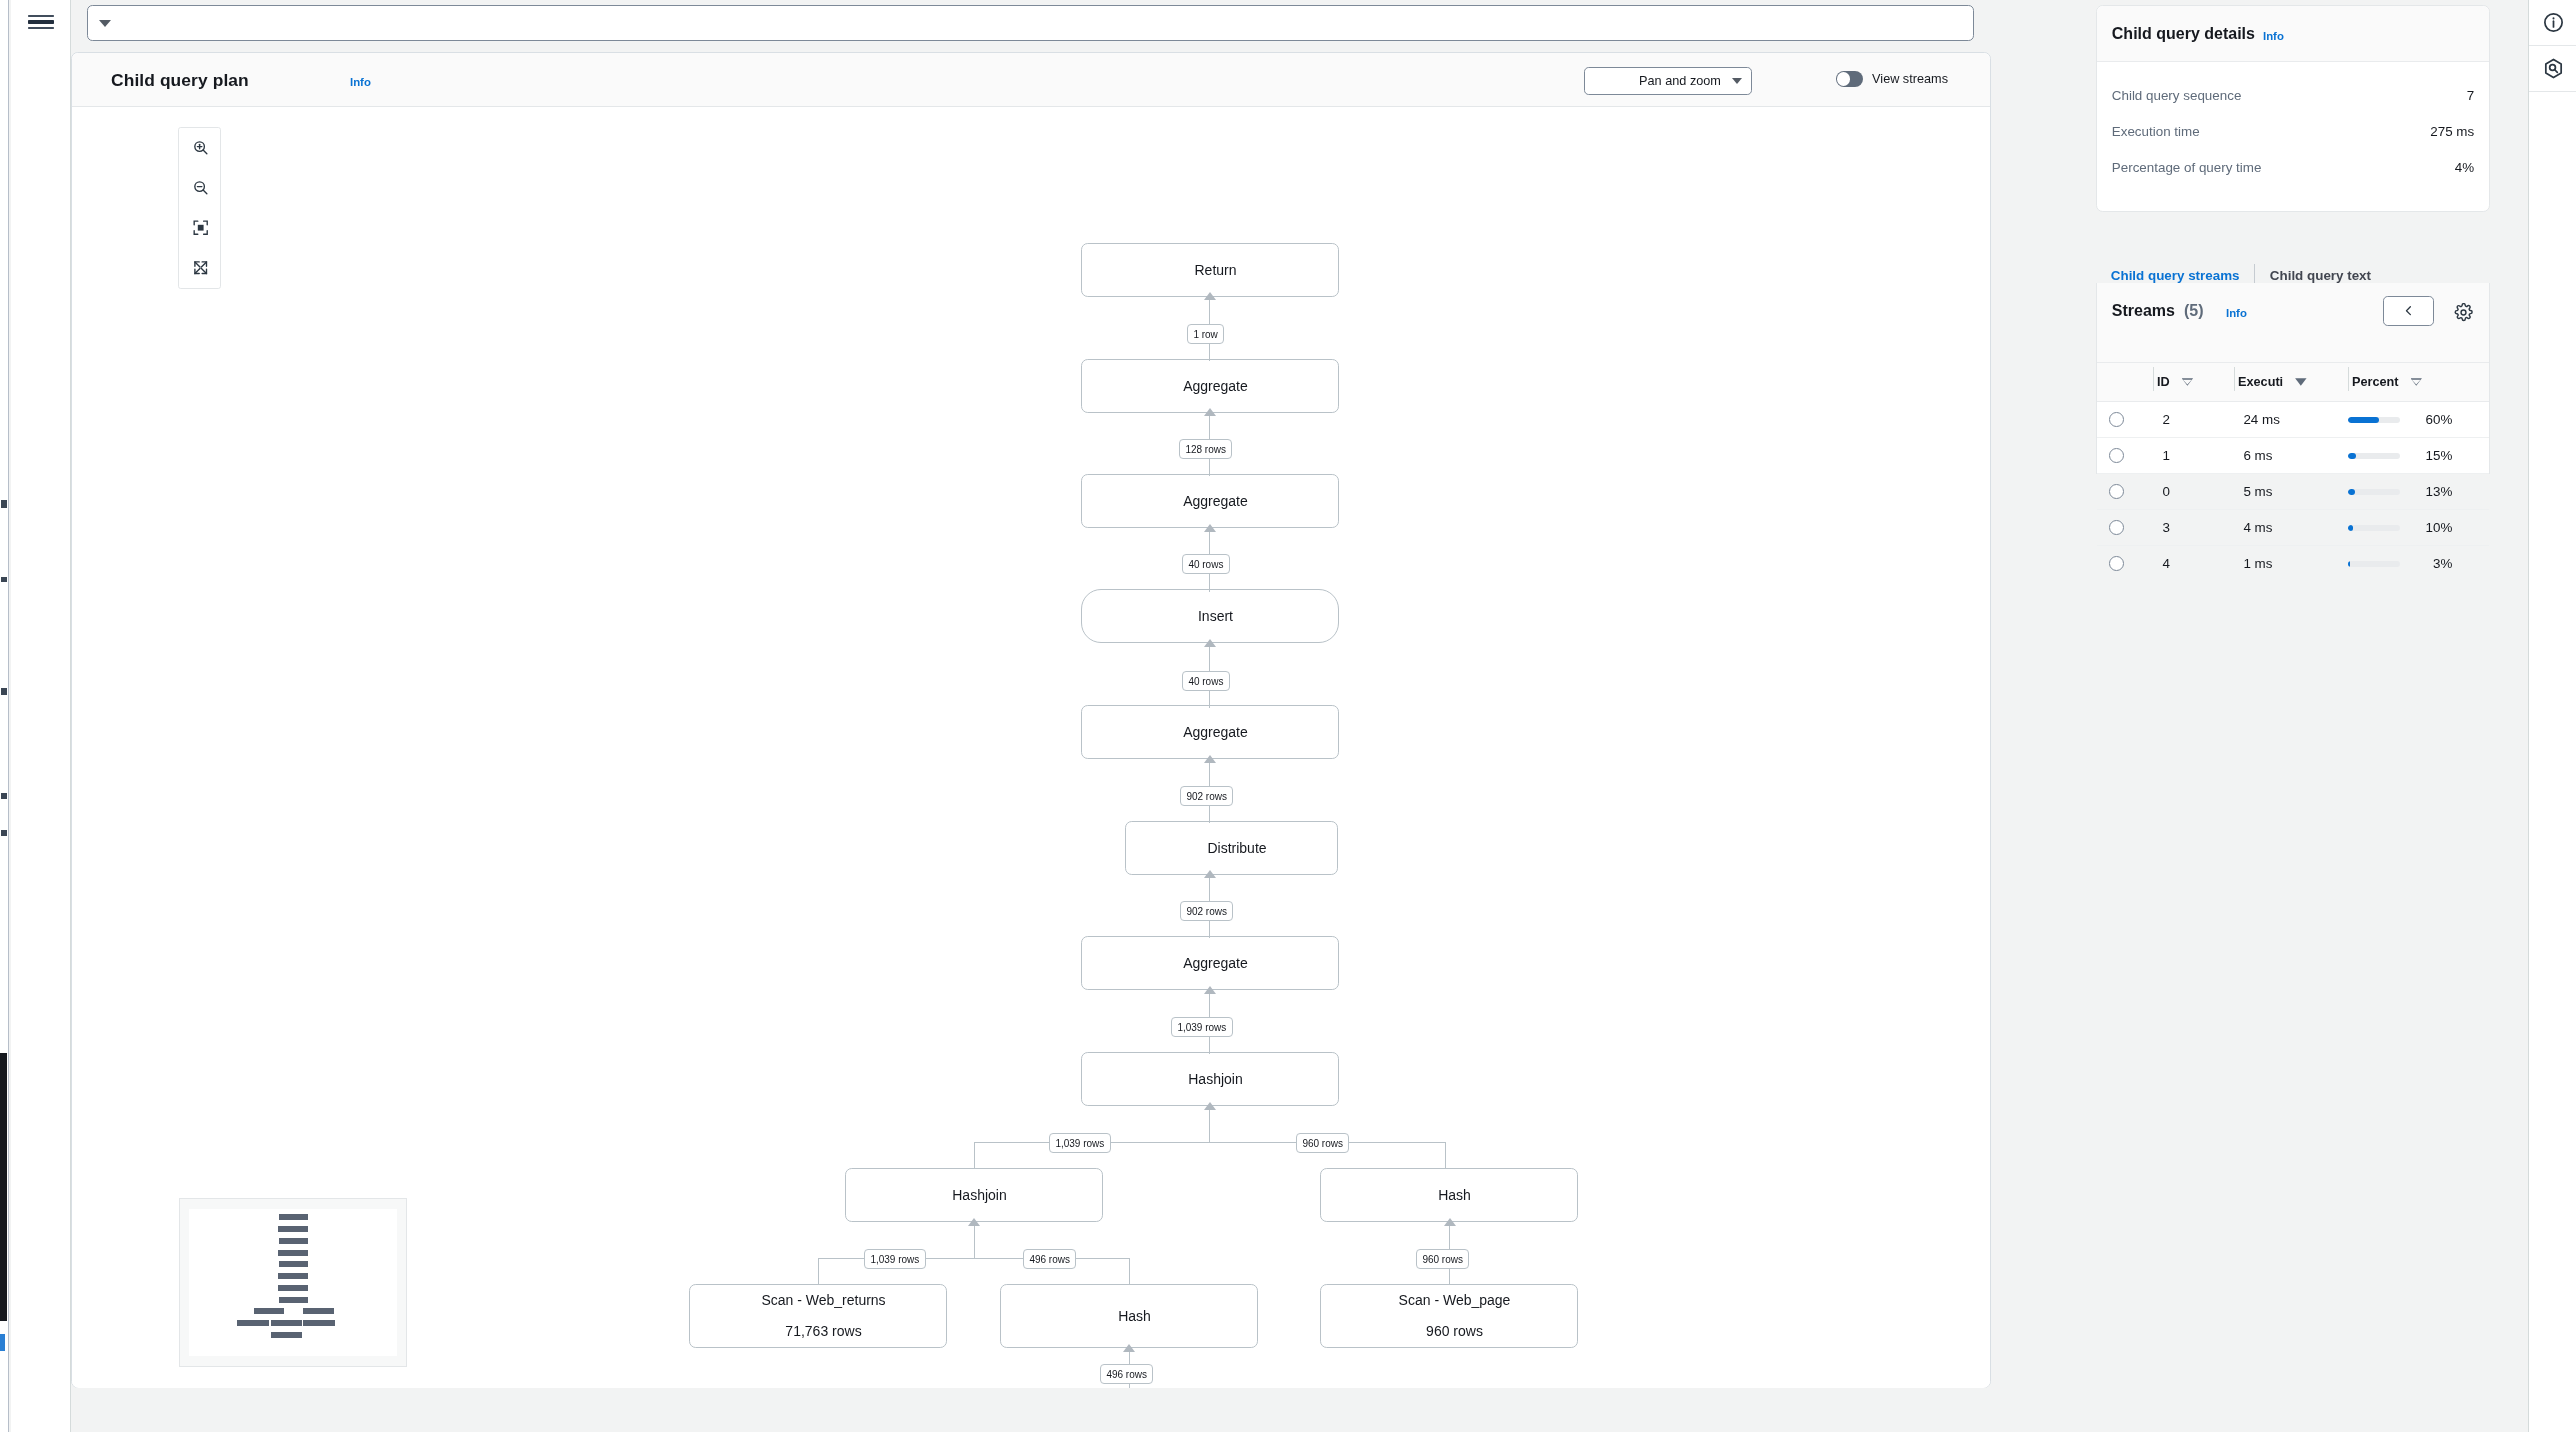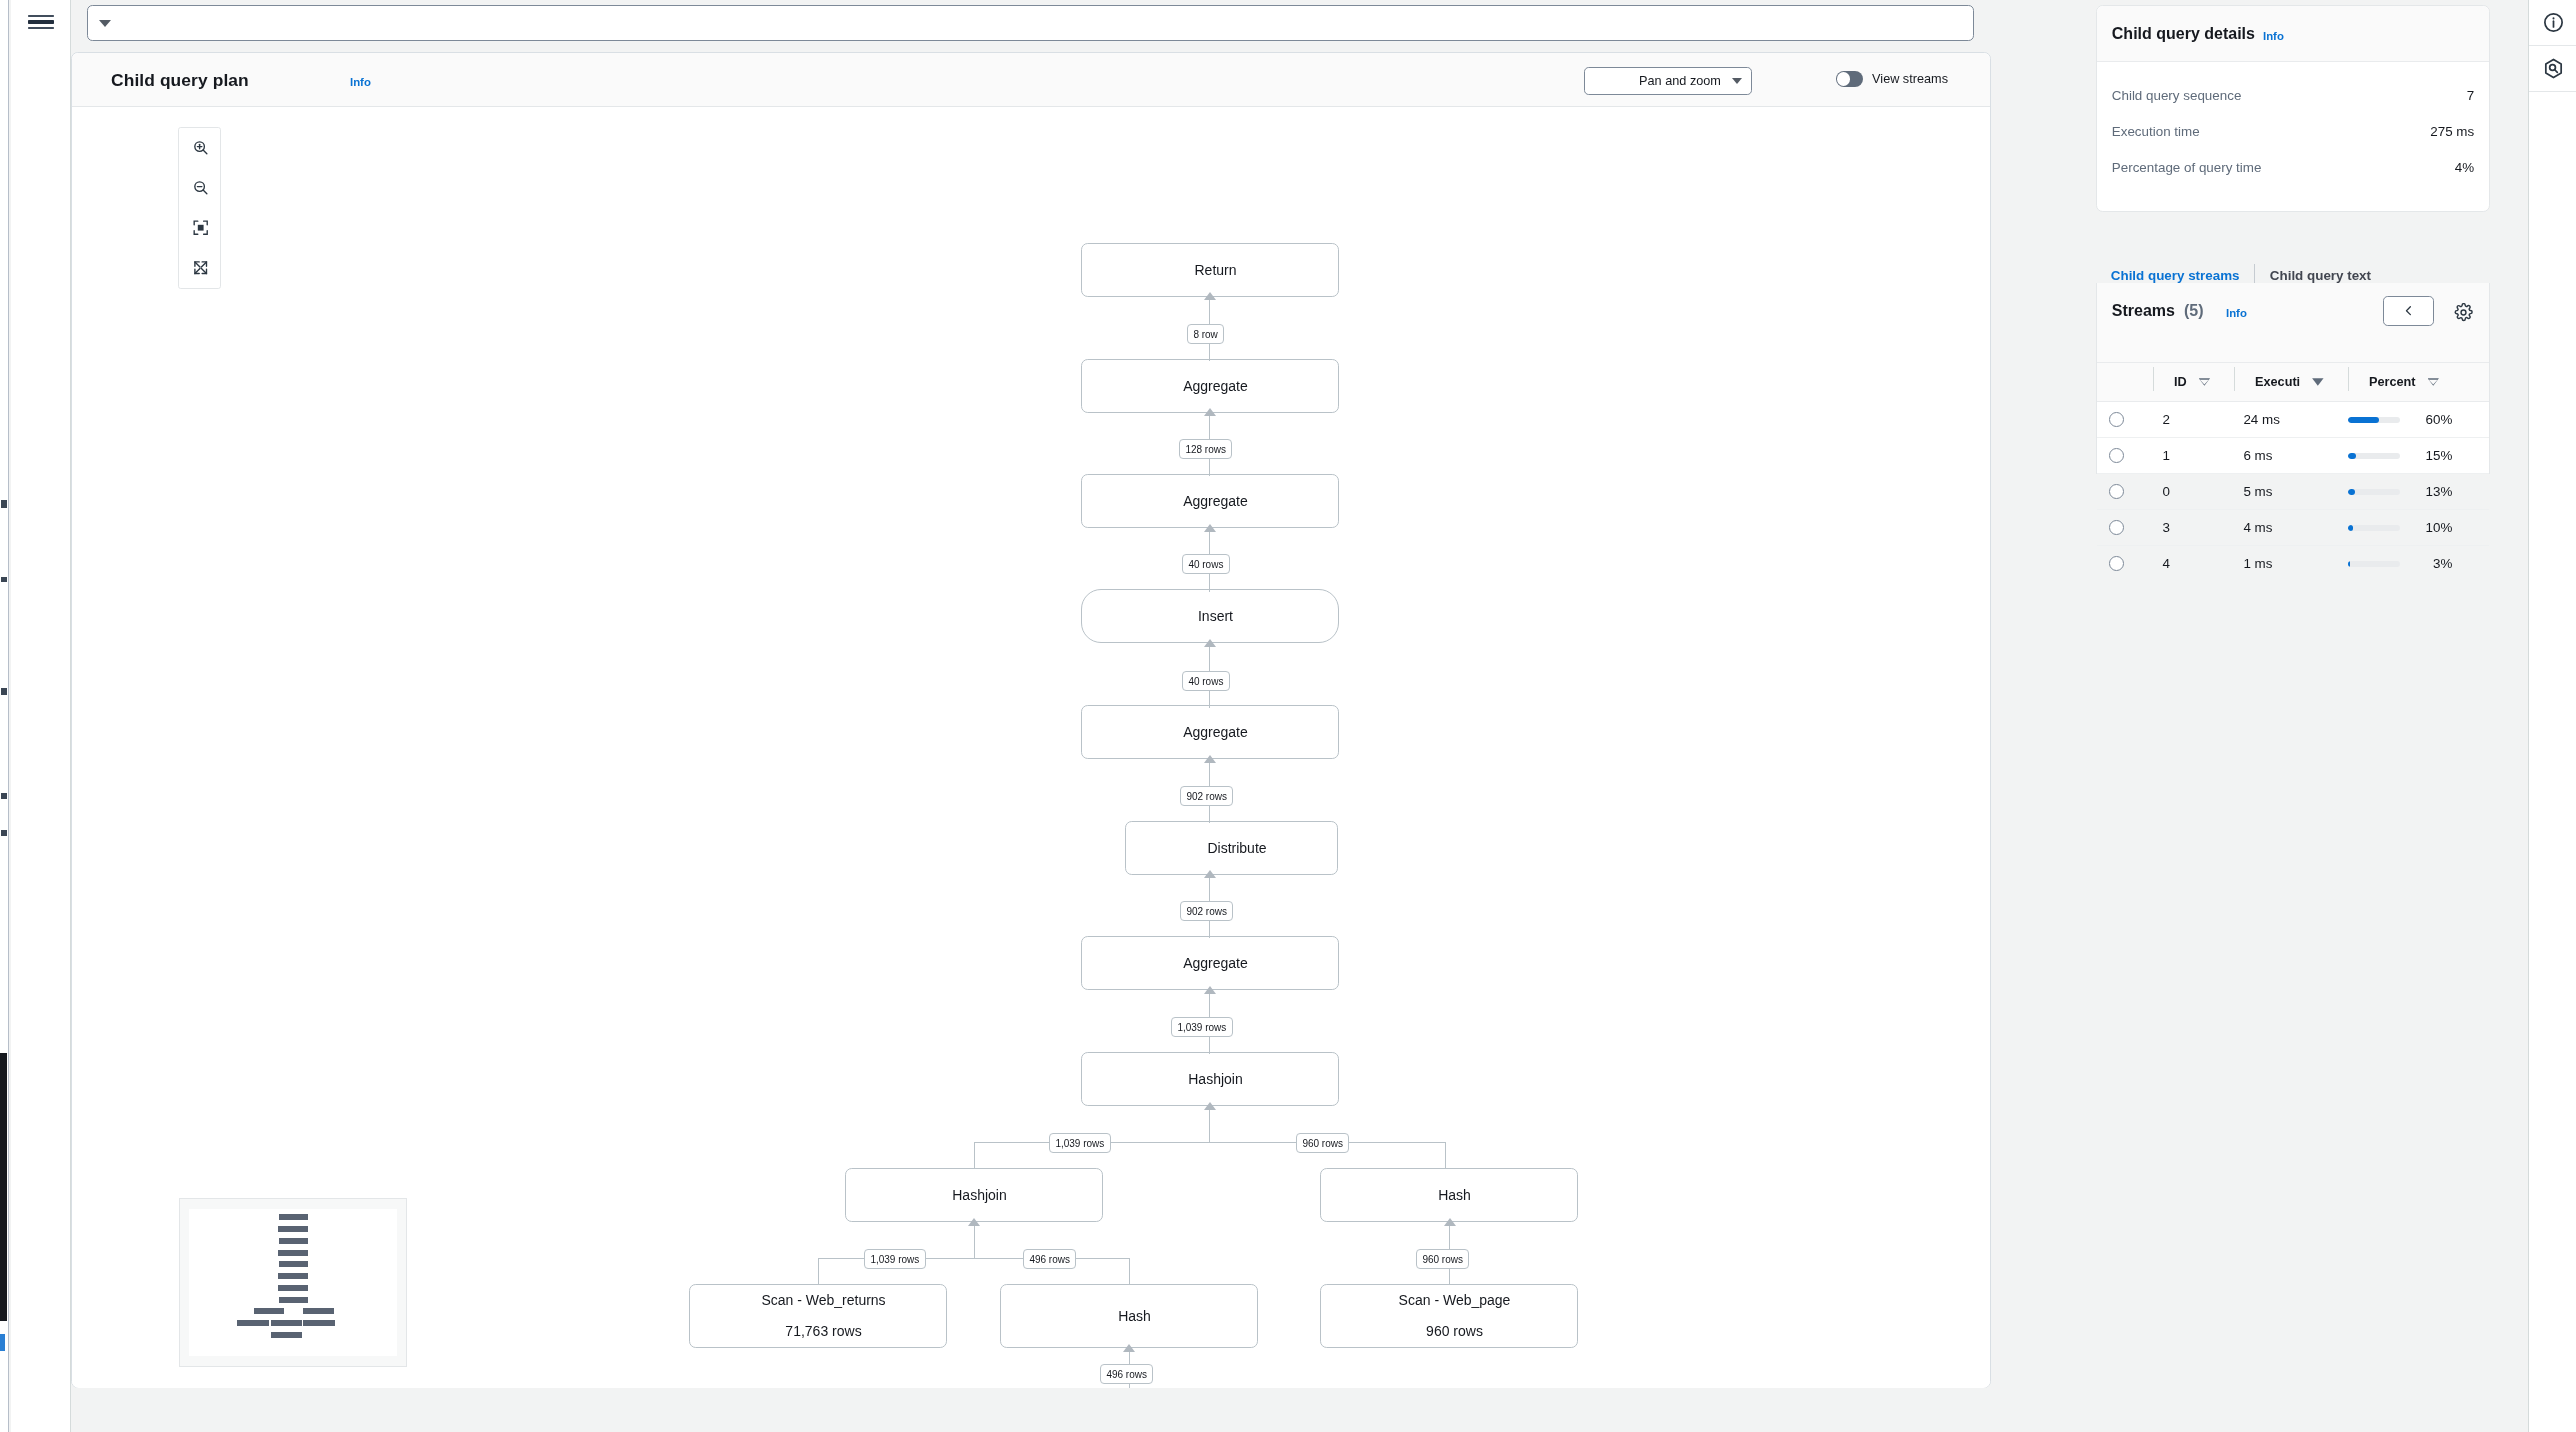--- a/index.html
+++ b/index.html
@@ -239,21 +239,21 @@
     background: #fafafa; border-top: 0.7px solid #e9ebed;
     border-bottom: 0.7px solid #e9ebed;
     height: 39px; font-size: 12.7px; color: #16191f; text-align: left;
     font-weight: bold; padding: 0;
   }
   table.streams td {
     height: 36px; font-size: 13.4px; color: #16191f;
     border-bottom: 0.7px solid #eef0f1; padding: 0; vertical-align: middle;
   }
   table.streams tr:last-child td { border-bottom: none; }
-  .th-inner { display: flex; align-items: center; gap: 12px; padding-left: 21px; position: relative; }
+  .th-inner { display: flex; align-items: center; gap: 12px; padding-left: 4px; position: relative; }
   .th-inner.sep::before {
     content: ""; position: absolute; left: 0; top: -8px; height: 24px;
     width: 0.7px; background: #d5dbdb;
   }
   .caret-outline {
     width: 11.4px; height: 7.4px; position: relative;
   }
   .caret-outline::before {
     content: ""; position: absolute; inset: 0;
     background: #5f6b7a;
@@ -453,21 +453,21 @@
           </div>
           <div class="node" style="left: 928px; top: 1177px; width: 258px; height: 64px;">
             <div class="n-title">Hash</div>
           </div>
           <div class="node" style="left: 1248px; top: 1177px; width: 258px; height: 64px;">
             <div class="n-title">Scan - Web_page</div>
             <div class="n-sub">960 rows</div>
           </div>
         </div>
       <div id="chips-layer">
-          <div class="chip" style="left: 1115px; top: 217px;">8 row</div>
+          <div class="chip" style="left: 1115px; top: 217px;">1 row</div>
           <div class="chip" style="left: 1107px; top: 332px;">128 rows</div>
           <div class="chip" style="left: 1110px; top: 447px;">40 rows</div>
           <div class="chip" style="left: 1110px; top: 564px;">40 rows</div>
           <div class="chip" style="left: 1108px; top: 679px;">902 rows</div>
           <div class="chip" style="left: 1108px; top: 794px;">902 rows</div>
           <div class="chip" style="left: 1099px; top: 910px;">1,039 rows</div>
           <div class="chip" style="left: 977px; top: 1026px;">1,039 rows</div>
           <div class="chip" style="left: 1224px; top: 1026px;">960 rows</div>
           <div class="chip" style="left: 792px; top: 1142px;">1,039 rows</div>
           <div class="chip" style="left: 951px; top: 1142px;">496 rows</div>

